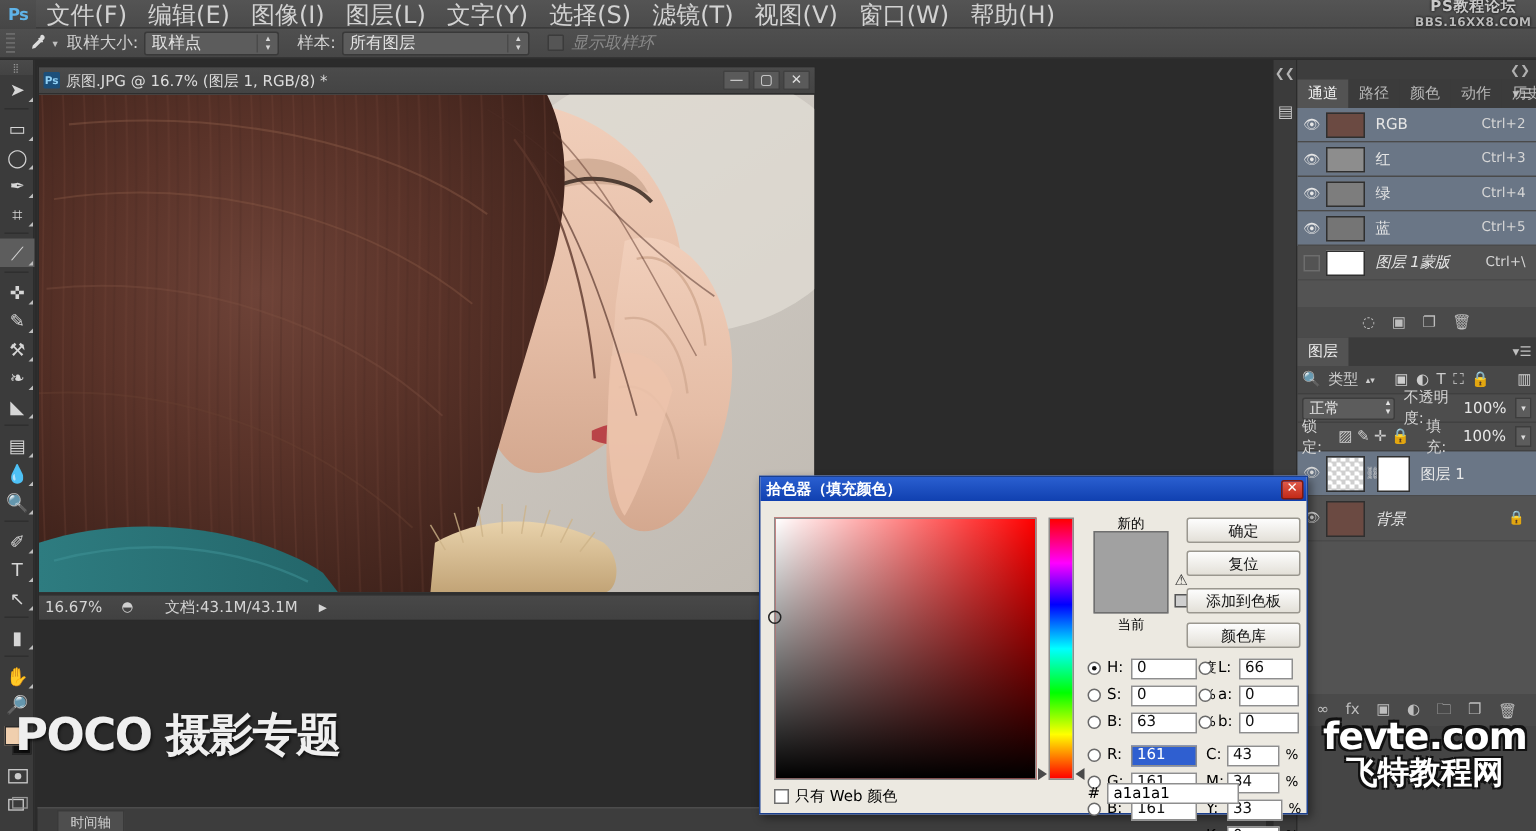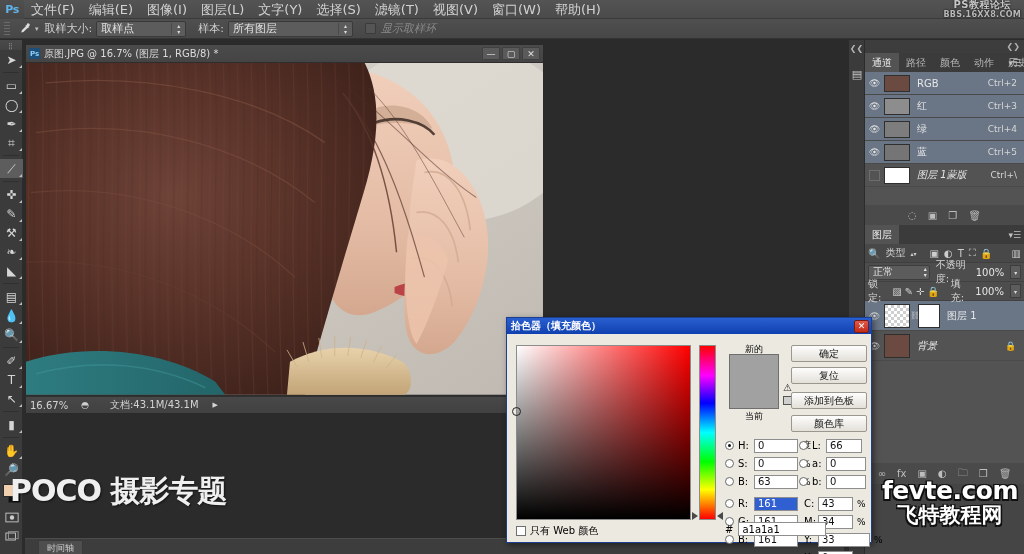--- a/index.html
+++ b/index.html
@@ -22,21 +22,21 @@
     border-bottom: 1px solid #3a3a3a;
   }
   .ps-logo {
     width: 24px; height: 19px; display: flex; align-items: center;
     justify-content: center; color: #5fb3e8; font-weight: bold;
     font-size: 11px; letter-spacing: -0.5px;
     background: linear-gradient(#4f4f4f,#464646);
   }
   .menu-item {
     padding: 0 7px; height: 19px; line-height: 19px;
-    font-size: 13px; color: #d2d2d2; white-space: nowrap; cursor: default;
+    font-size: 16px; color: #d2d2d2; white-space: nowrap; cursor: default;
   }
   .forum-wm {
     position: absolute; right: 3px; top: 0px; text-align: center;
     line-height: 10px; pointer-events: none;
   }
   .forum-wm .l1 { font-size: 10px; color: #c8c8c8; font-weight: bold;
      text-shadow: 0 0 2px #000; letter-spacing: 0.5px;}
   .forum-wm .l2 { font-size: 8px; color: #b9b9b9; font-weight: bold;
      text-shadow: 0 0 2px #000; letter-spacing: 0.3px;}
 
@@ -798,21 +798,21 @@
         <span class="inp" style="width:35px">43</span>
         <span class="unit">%</span>
       </div>
       <div class="fld-row" style="left:297px; top:180px;">
         <span class="fld-lab w2">M:</span>
         <span class="inp" style="width:35px">34</span>
         <span class="unit">%</span>
       </div>
       <div class="fld-row" style="left:297px; top:198px;">
         <span class="fld-lab w2">Y:</span>
-        <span class="inp" style="width:52px">33</span>
+        <span class="inp" style="width:37px">33</span>
         <span class="unit">%</span>
       </div>
       <div class="fld-row" style="left:297px; top:216px;">
         <span class="fld-lab w2">K:</span>
         <span class="inp" style="width:35px">0</span>
         <span class="unit">%</span>
       </div>
 
       <div class="webcheck">
         <span class="cbox"></span>

